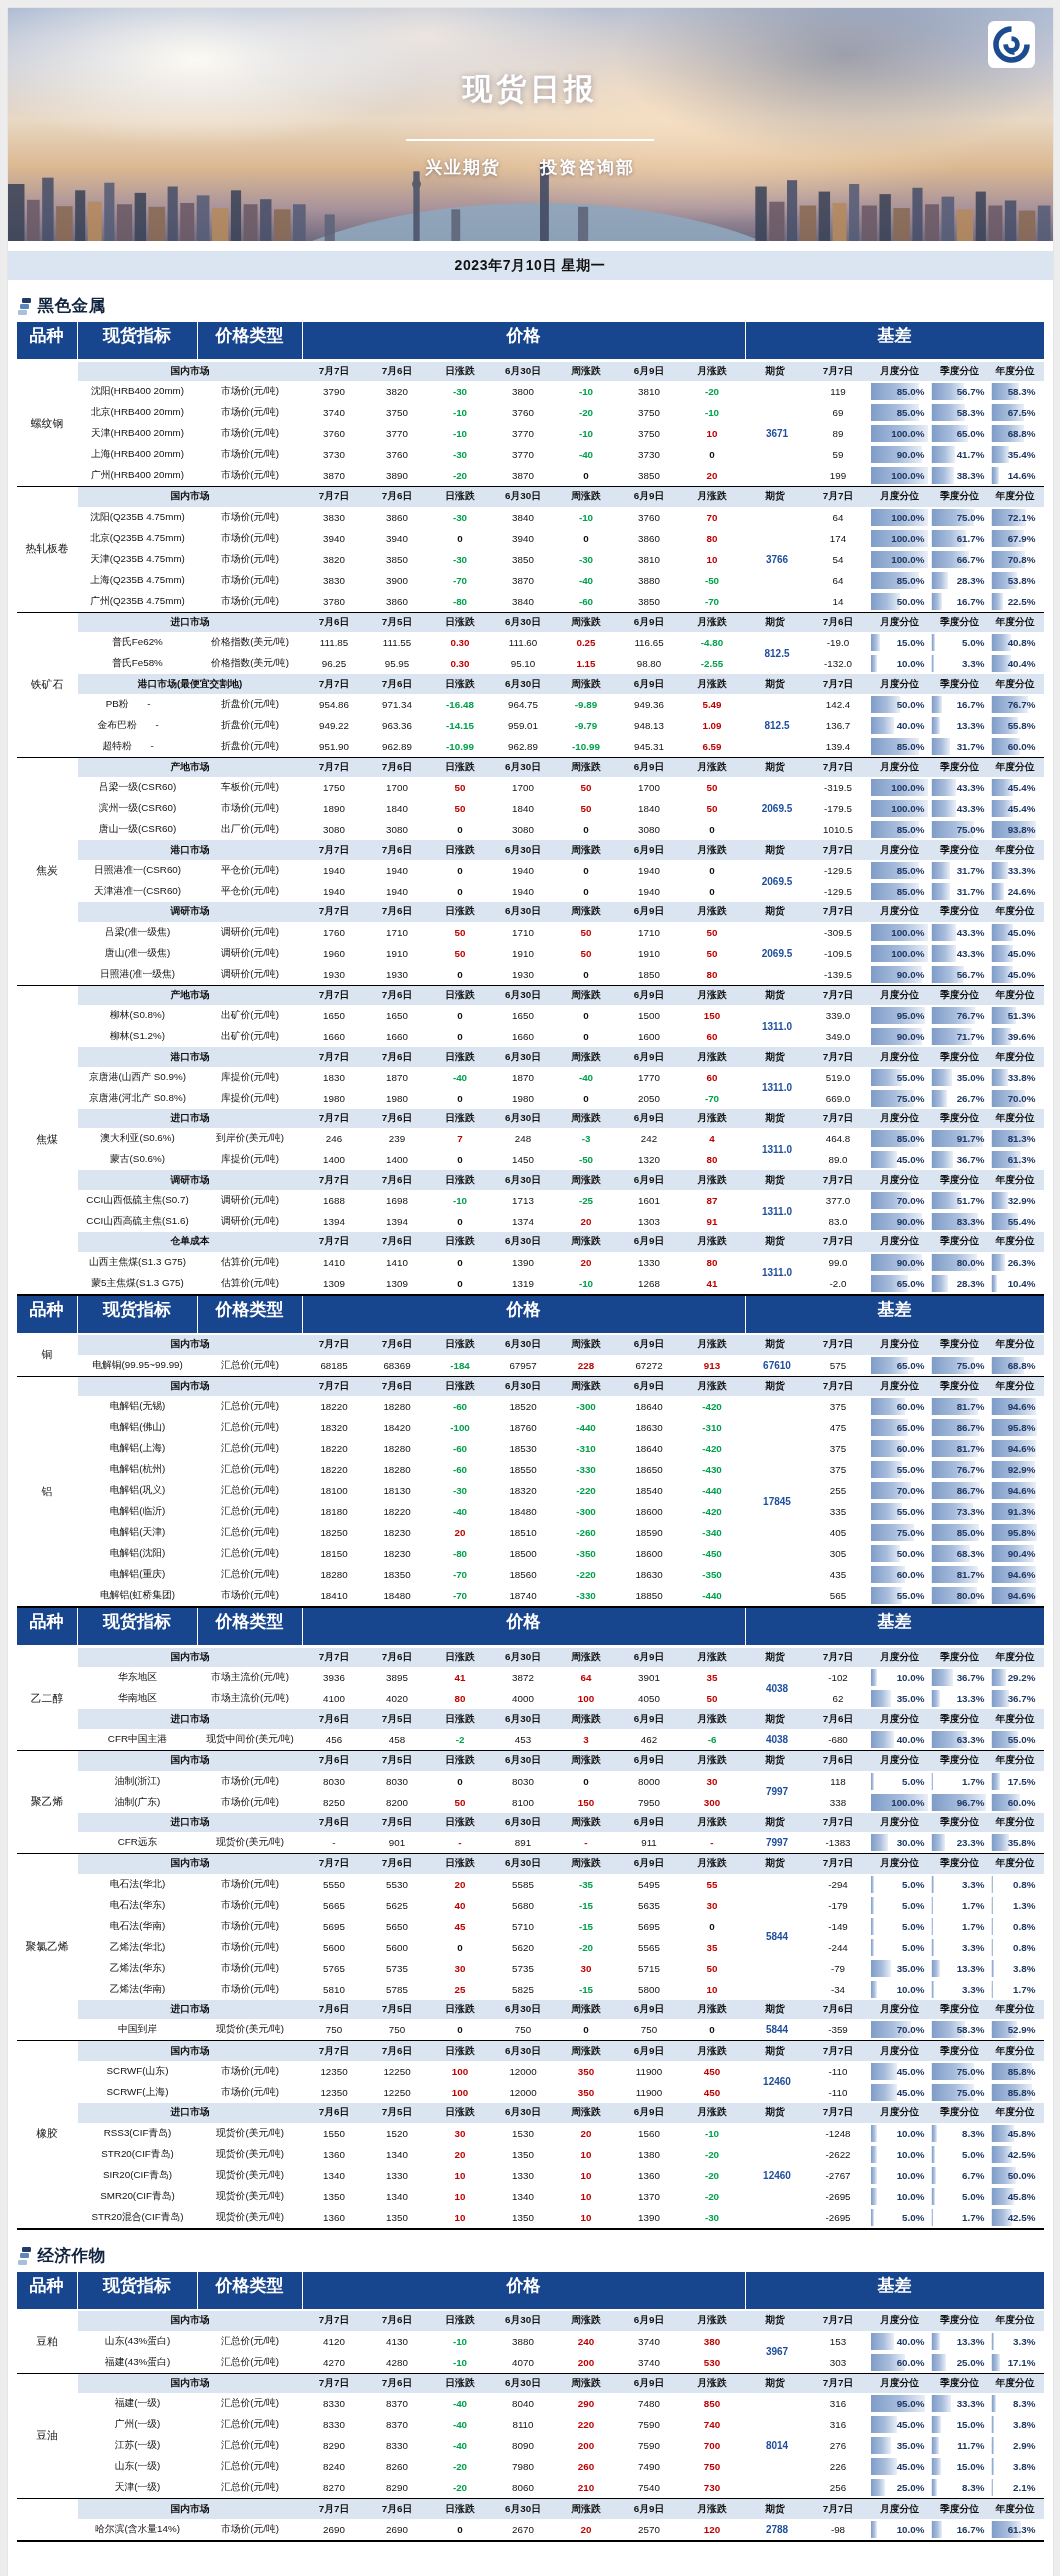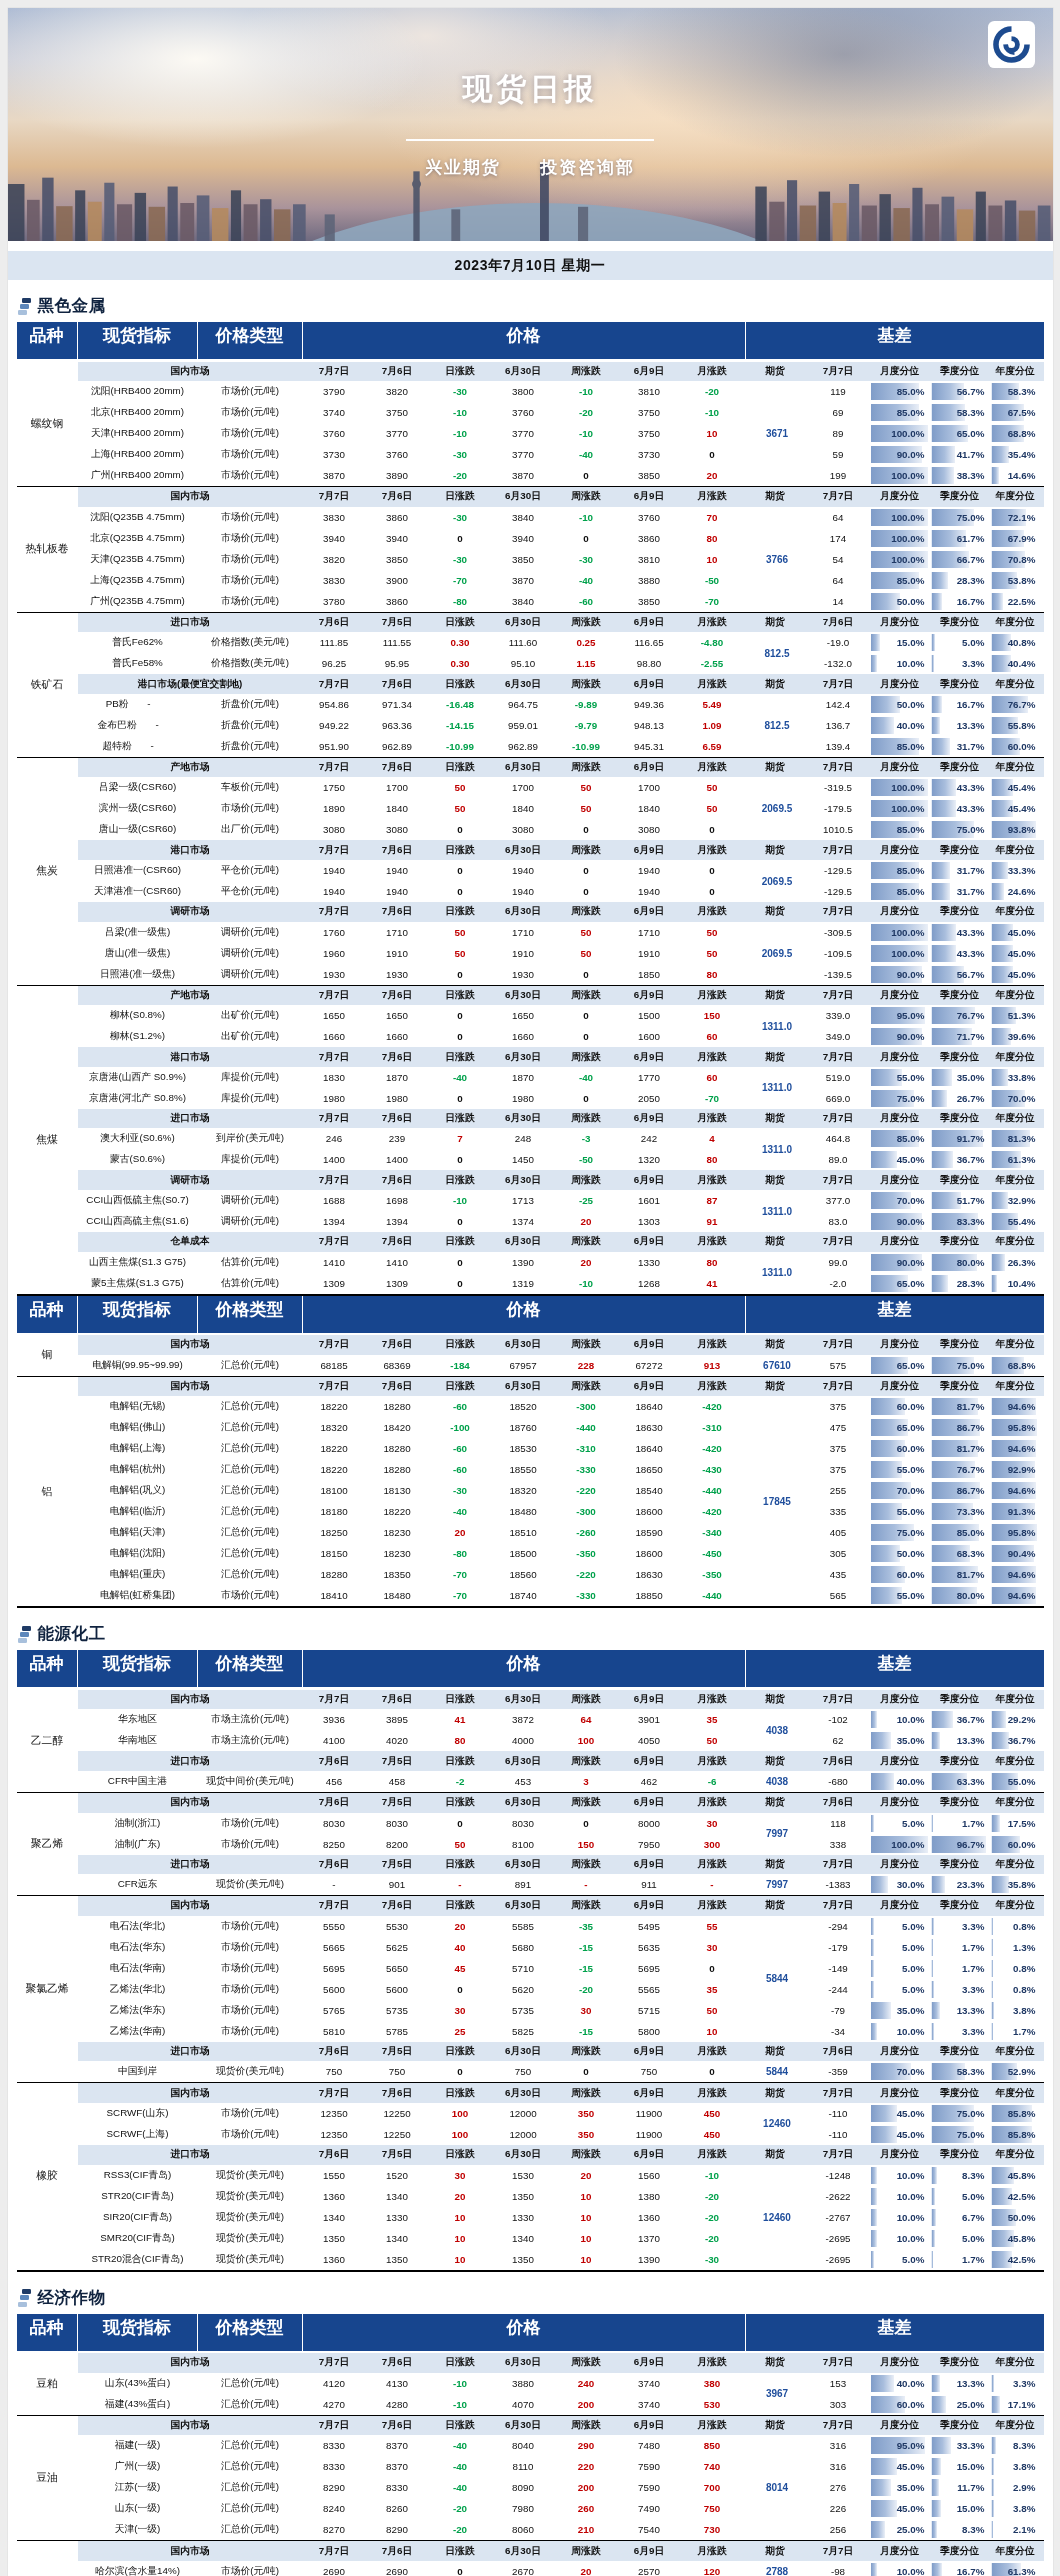--- a/index.html
+++ b/index.html
@@ -1653,28 +1653,20 @@
                     <span>94.6%</span>
                   </div>
                 </div>
                 <div class="fut">17845</div>
               </div>
             </div>
           </div>
         </div>
       </section>
       <section>
-        <div class="sec-title">
-          <span class="sec-icon">
-            <i></i>
-            <i></i>
-            <i></i>
-          </span>
-          <h2>能源化工</h2>
-        </div>
         <div class="tbl">
           <div class="main-head">
             <div>品种</div>
             <div>现货指标</div>
             <div>价格类型</div>
             <div>价格</div>
             <div>基差</div>
           </div>
           <div class="group">
             <div class="commodity">

